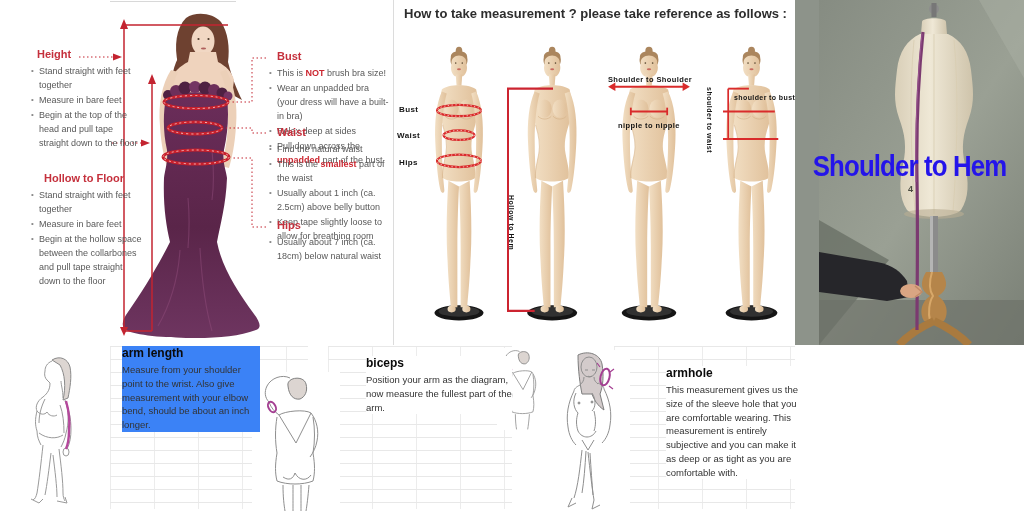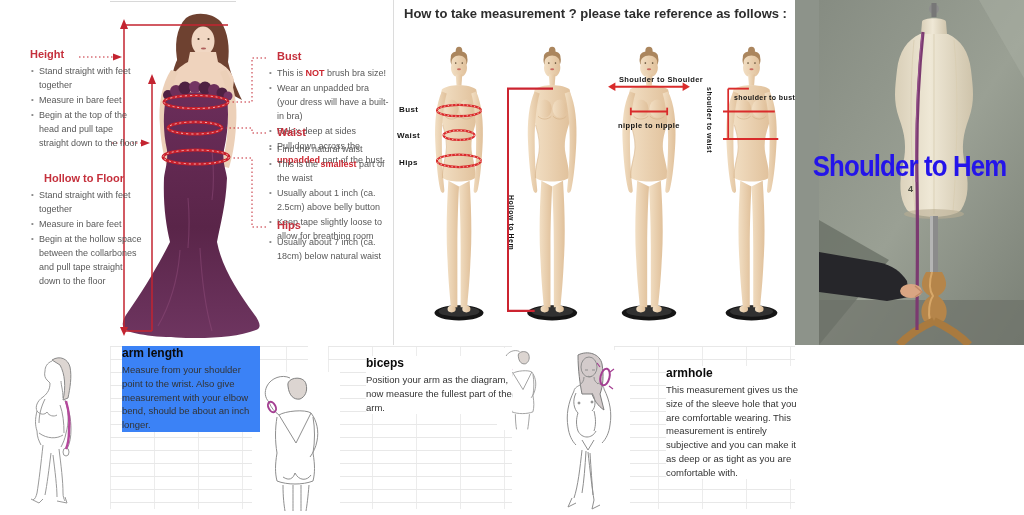--- a/index.html
+++ b/index.html
@@ -10,21 +10,21 @@
 
   
   #panel-left{left:0;top:0;width:393px;height:345px;}
   .top-edge{left:110px;top:1px;width:126px;height:1px;background:#d8d8d8;}
   .lp-block h3{margin:0 0 5px;font-size:11px;font-weight:bold;color:#c5303c;}
   .lp-block ul{margin:0;padding:0;list-style:none;}
   .lp-block li{font-size:9px;color:#595959;line-height:1.55;padding-left:9px;position:relative;margin-bottom:1px;}
   .lp-block li::before{content:"\2022";position:absolute;left:1px;top:0;color:#8a8a8a;font-size:8px;}
   .hl{color:#cc2630;font-weight:bold;}
   #lp-height{left:30px;top:48px;width:112px;}
-  #lp-height h3{}
+  #lp-height h3{margin-left:7px;}
   #lp-hollow{left:30px;top:172px;width:114px;}
   #lp-hollow h3{margin-left:7px;padding-left:7px;}
   #lp-bust{left:268px;top:50px;width:122px;}
   #lp-bust h3{margin-left:9px;}
   #lp-waist{left:268px;top:126px;width:122px;}
   #lp-waist h3{margin-left:9px;}
   #lp-hips{left:268px;top:219px;width:122px;}
   #lp-hips h3{margin-left:9px;}
 
   
@@ -245,21 +245,21 @@
         <line x1="16" y1="45" x2="94" y2="45"></line>
         <line x1="35" y1="71" x2="75" y2="71"></line>
         <line x1="35" y1="67" x2="35" y2="75"></line>
           <line x1="75" y1="67" x2="75" y2="75"></line>
       </g>
       <g fill="#d92b2b">
         <polygon points="10,45 18,40.5 18,49.5"></polygon>
         <polygon points="100,45 92,40.5 92,49.5"></polygon>
       </g>
     </svg>
-    <div class="mq-label ctr" style="left:215px;top:75px;width:104px;font-size:7.5px">Shoulder to Shoulder</div>
+    <div class="mq-label ctr" style="left:204px;top:75px;width:104px;font-size:7.5px">Shoulder to Shoulder</div>
     <div class="mq-label ctr" style="left:218px;top:121px;width:74px;font-size:7.5px">nipple to nipple</div>
 
     <svg class="abs" style="left:310px;top:44px" width="95" height="285" viewBox="0 0 110 300" preserveAspectRatio="none">
       <use href="#mannequin"></use>
       <g stroke="#d92b2b" stroke-width="2" fill="none">
         <line x1="28" y1="47" x2="28" y2="100"></line>
         <line x1="28" y1="47" x2="52" y2="47"></line>
         <line x1="22" y1="71" x2="82" y2="71"></line>
         <line x1="22" y1="100" x2="86" y2="100"></line>
       </g>

